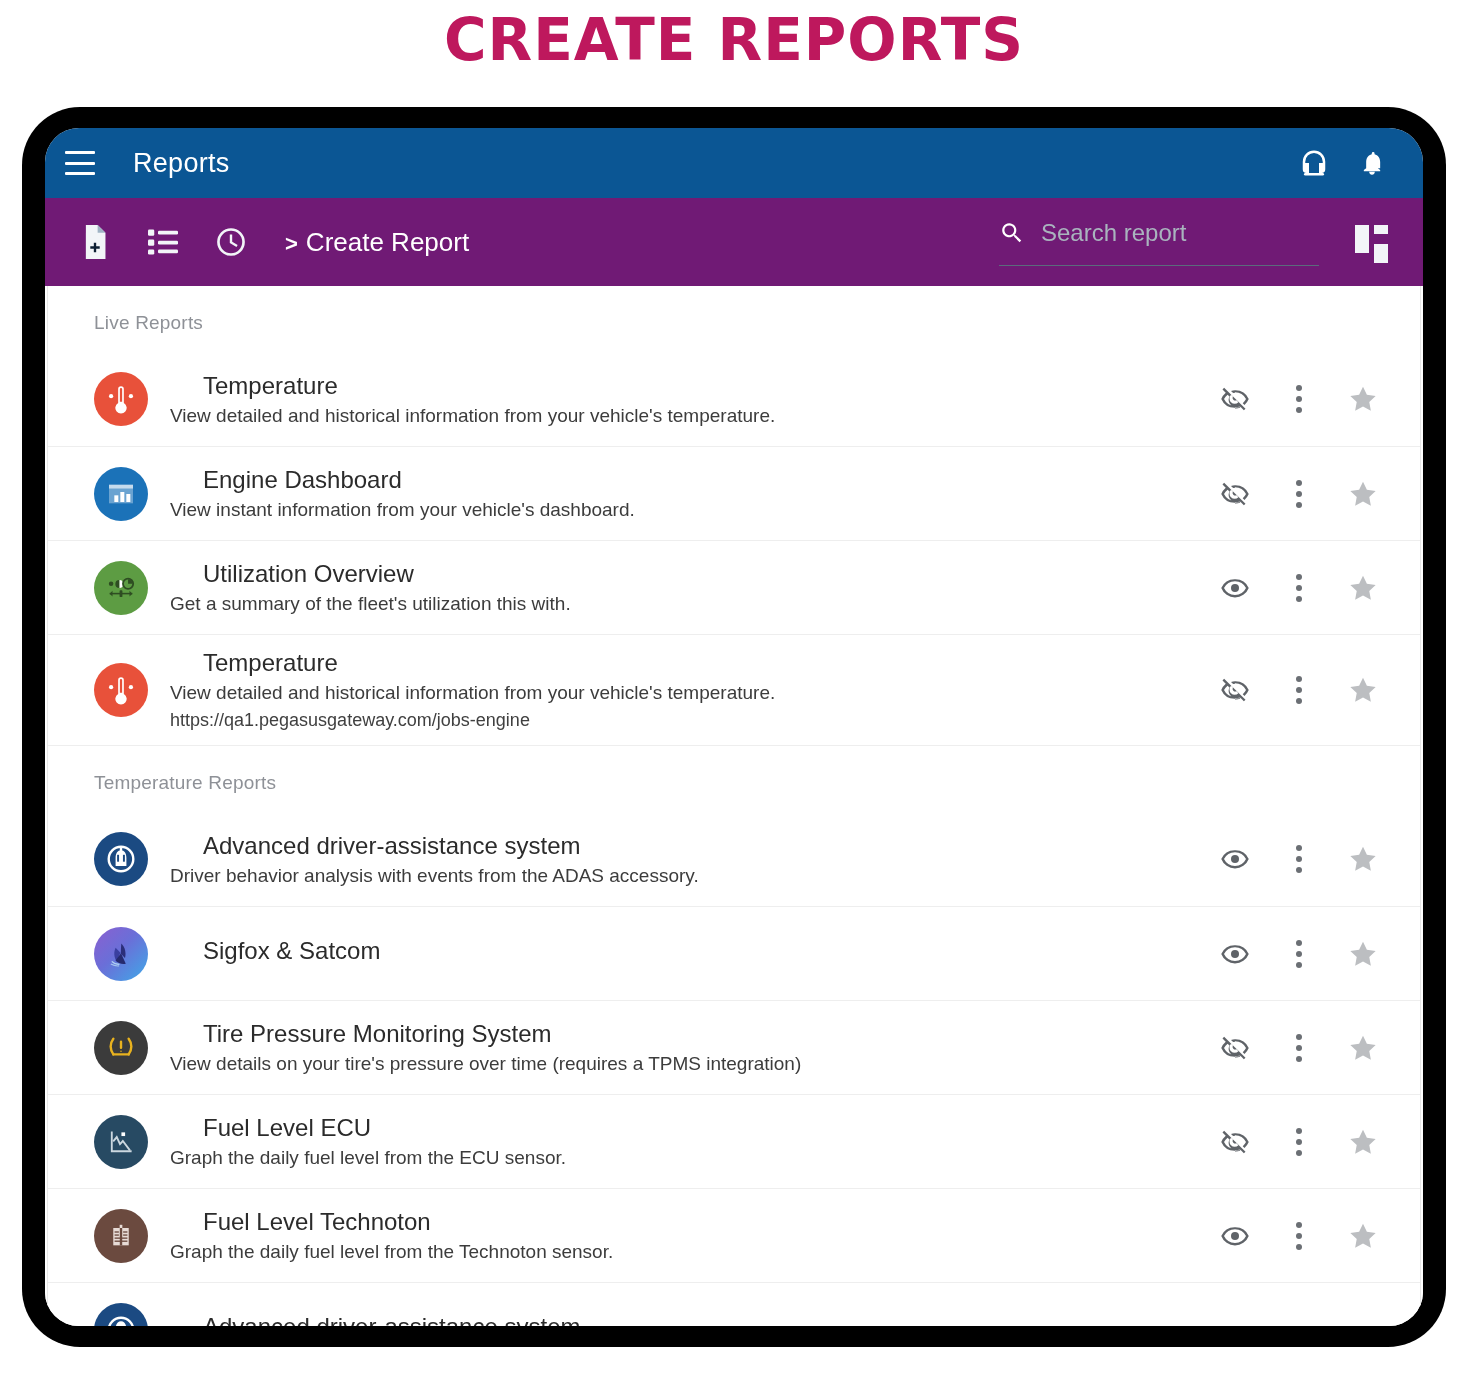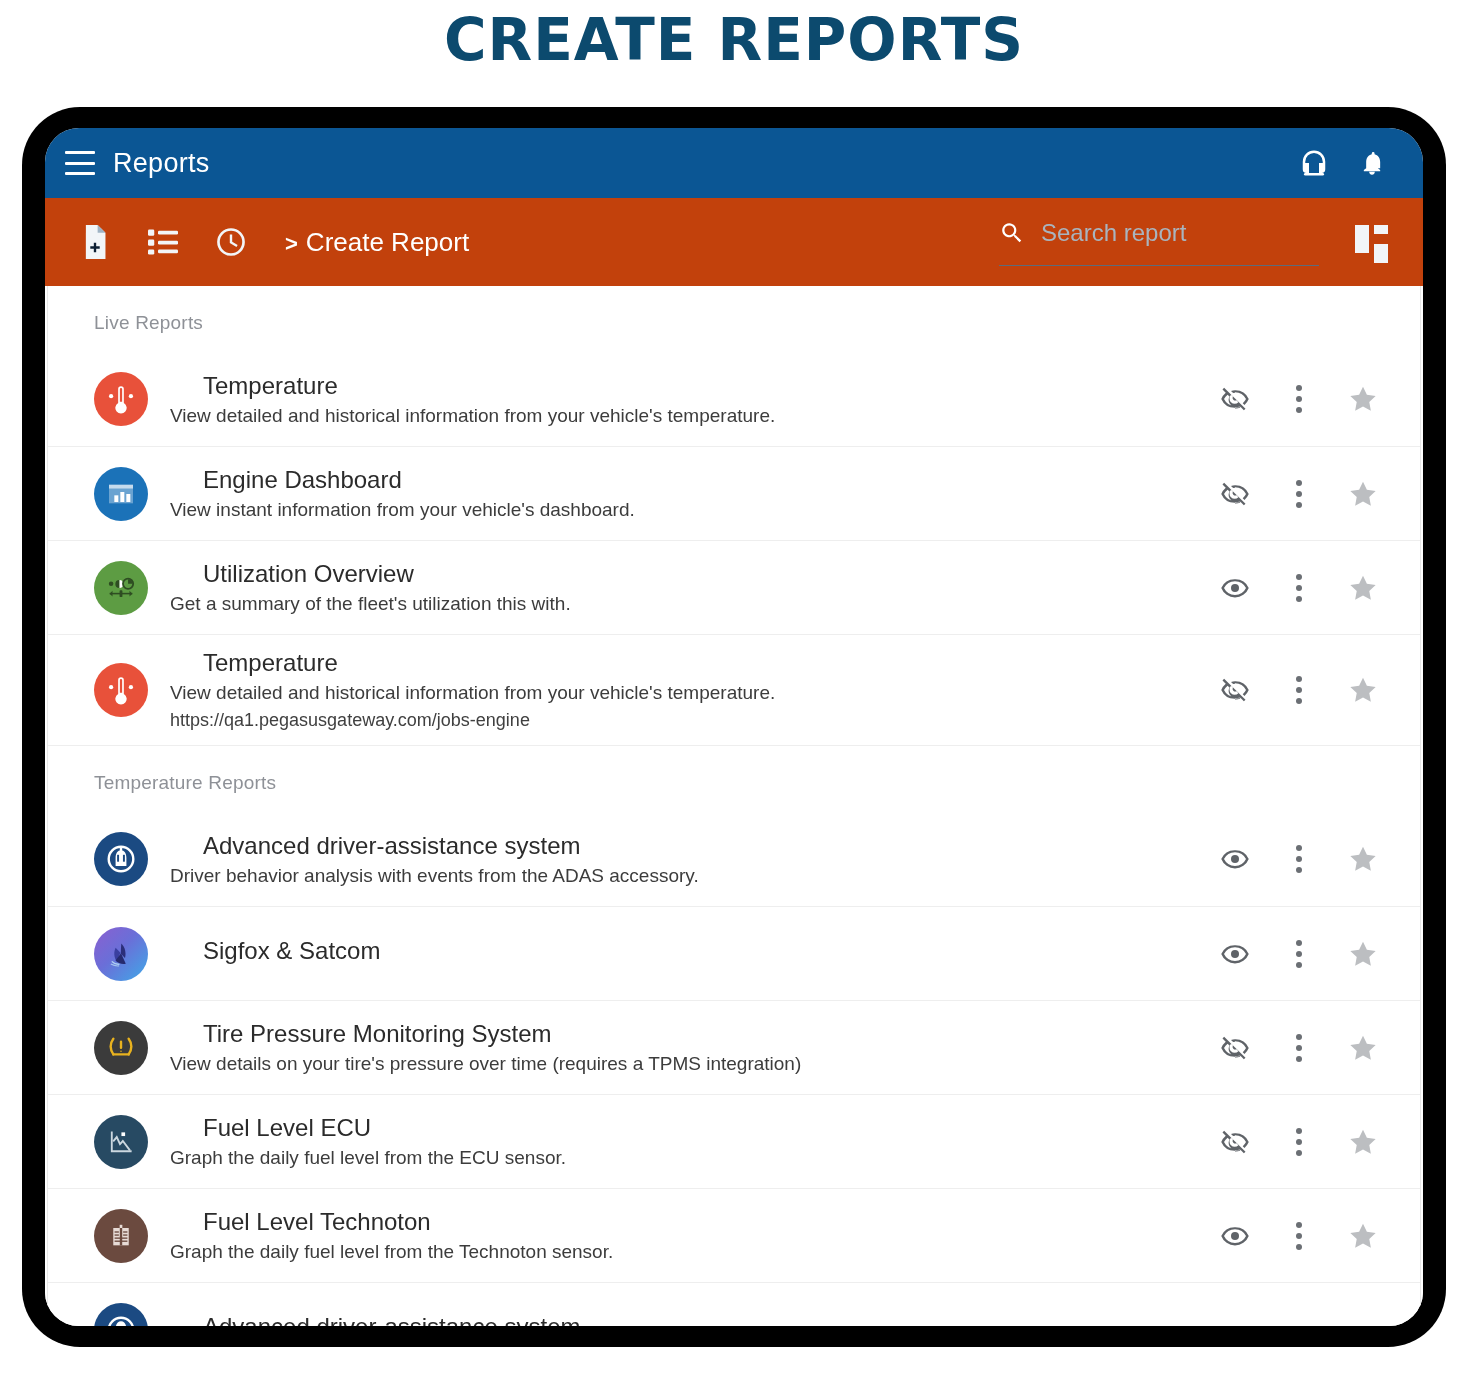--- a/index.html
+++ b/index.html
@@ -22,21 +22,21 @@
   
   .banner-title {
     position: absolute;
     top: 6px;
     left: 0;
     width: 1468px;
     text-align: center;
     font-size: 58px;
     font-weight: bold;
     letter-spacing: 1px;
-    color: #0c4a6e;
+    color: #be185d;
     font-family: "DejaVu Sans", sans-serif;
   }
 
   
   .device-frame {
     position: absolute;
     left: 22px;
     top: 107px;
     width: 1424px;
     height: 1240px;
@@ -71,34 +71,35 @@
     cursor: pointer;
   }
   .appbar .hamburger span {
     display: block; height: 3px; background: #ffffff; border-radius: 1px;
   }
   .appbar-title {
     color: #ffffff;
     font-size: 27px;
     font-weight: 400;
     letter-spacing: 0.3px;
+    margin-left: 20px;
   }
   .appbar-spacer { flex: 1; }
   .appbar-icon {
     width: 42px; height: 42px;
     display: flex; align-items: center; justify-content: center;
     margin-left: 16px;
     cursor: pointer;
   }
   .appbar-icon svg { fill: #ffffff; }
 
   
   .toolbar {
     height: 88px;
-    background: #c2410c;
+    background: #701a75;
     display: flex;
     align-items: center;
     padding: 0 28px 0 22px;
   }
   .toolbar-icon {
     width: 56px; height: 52px;
     display: flex; align-items: center; justify-content: center;
     cursor: pointer;
     margin-right: 12px;
   }

